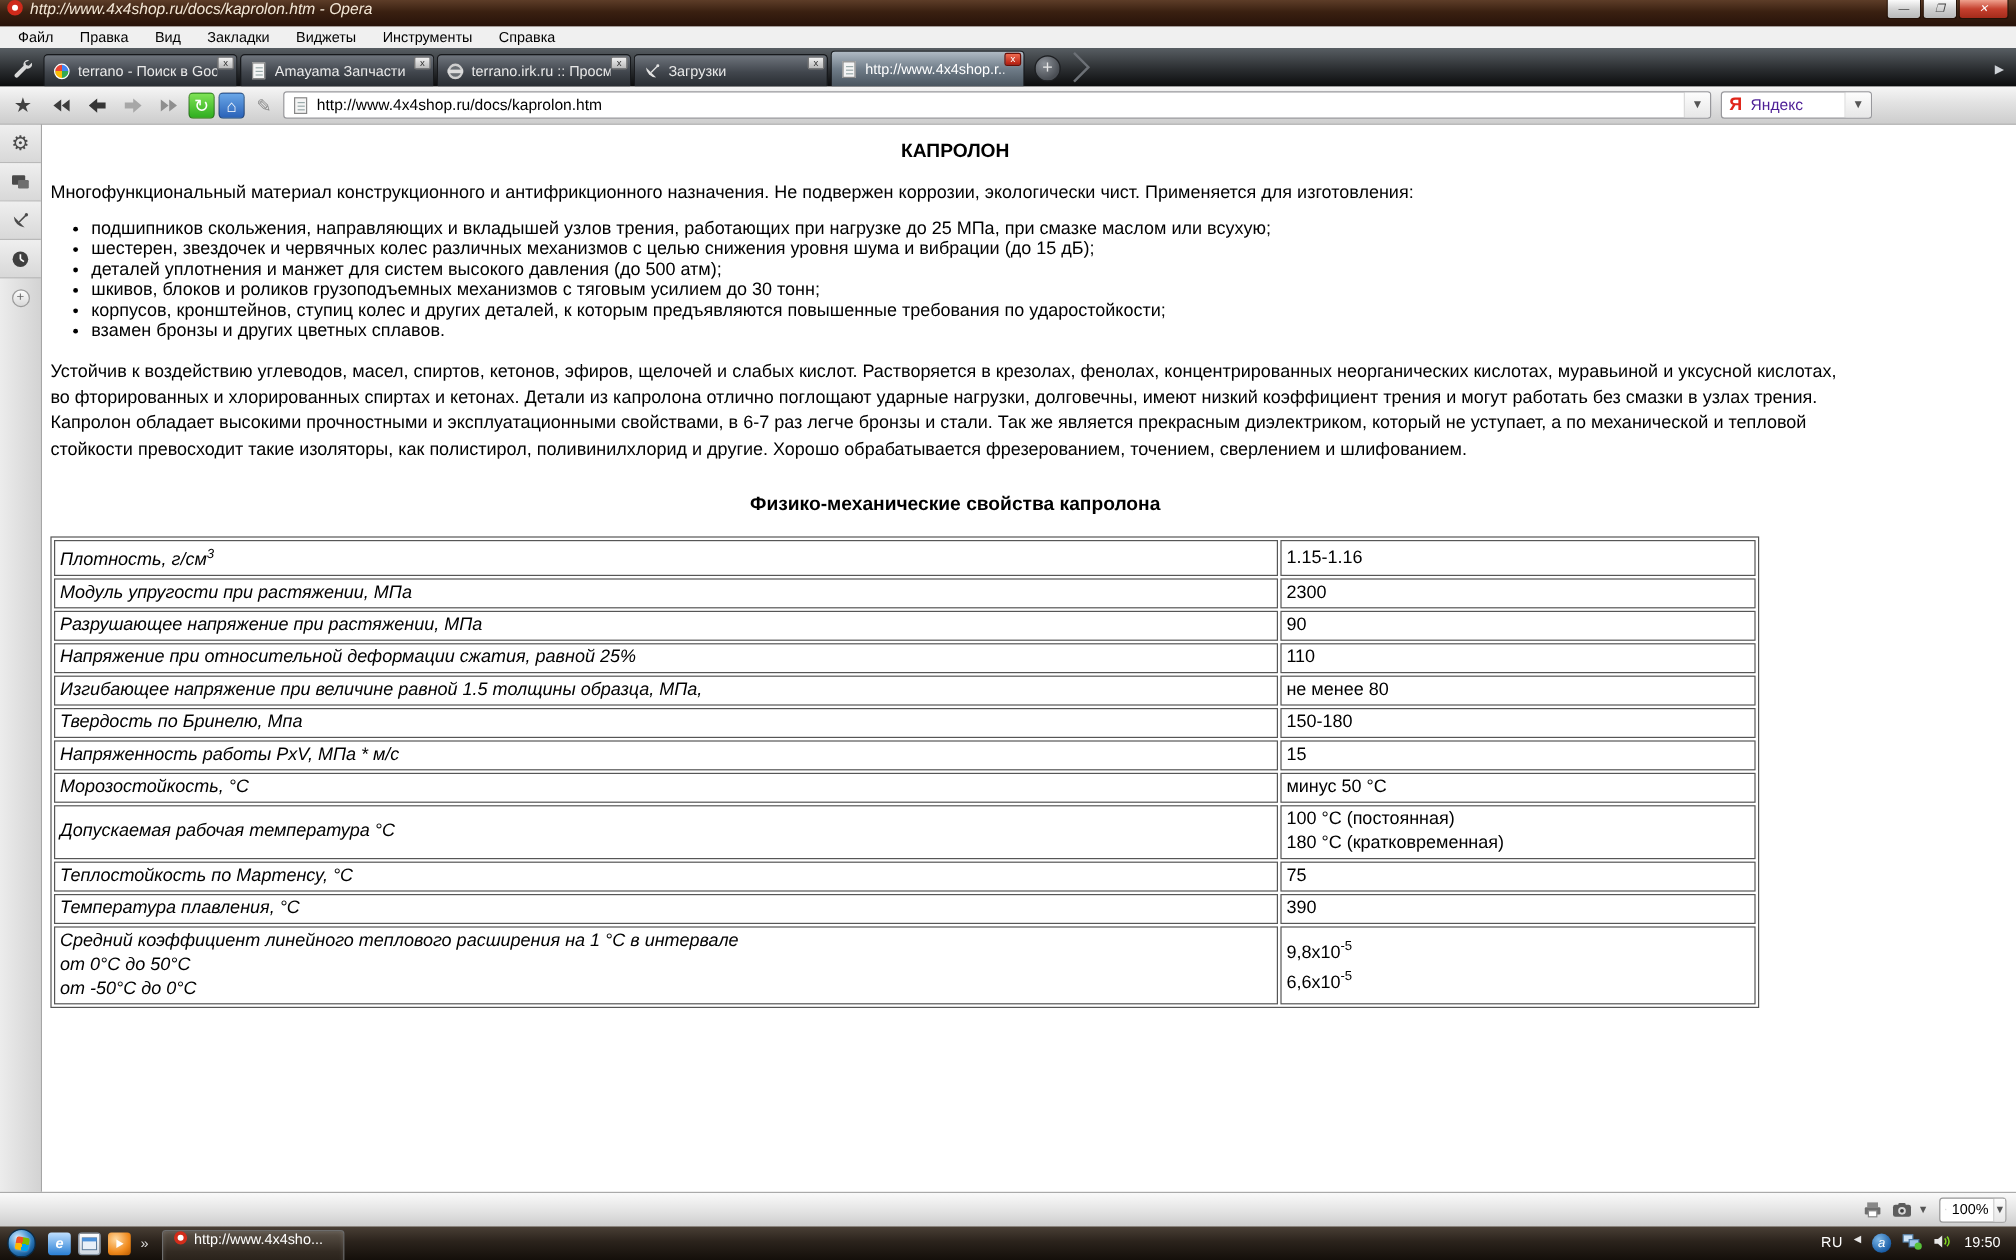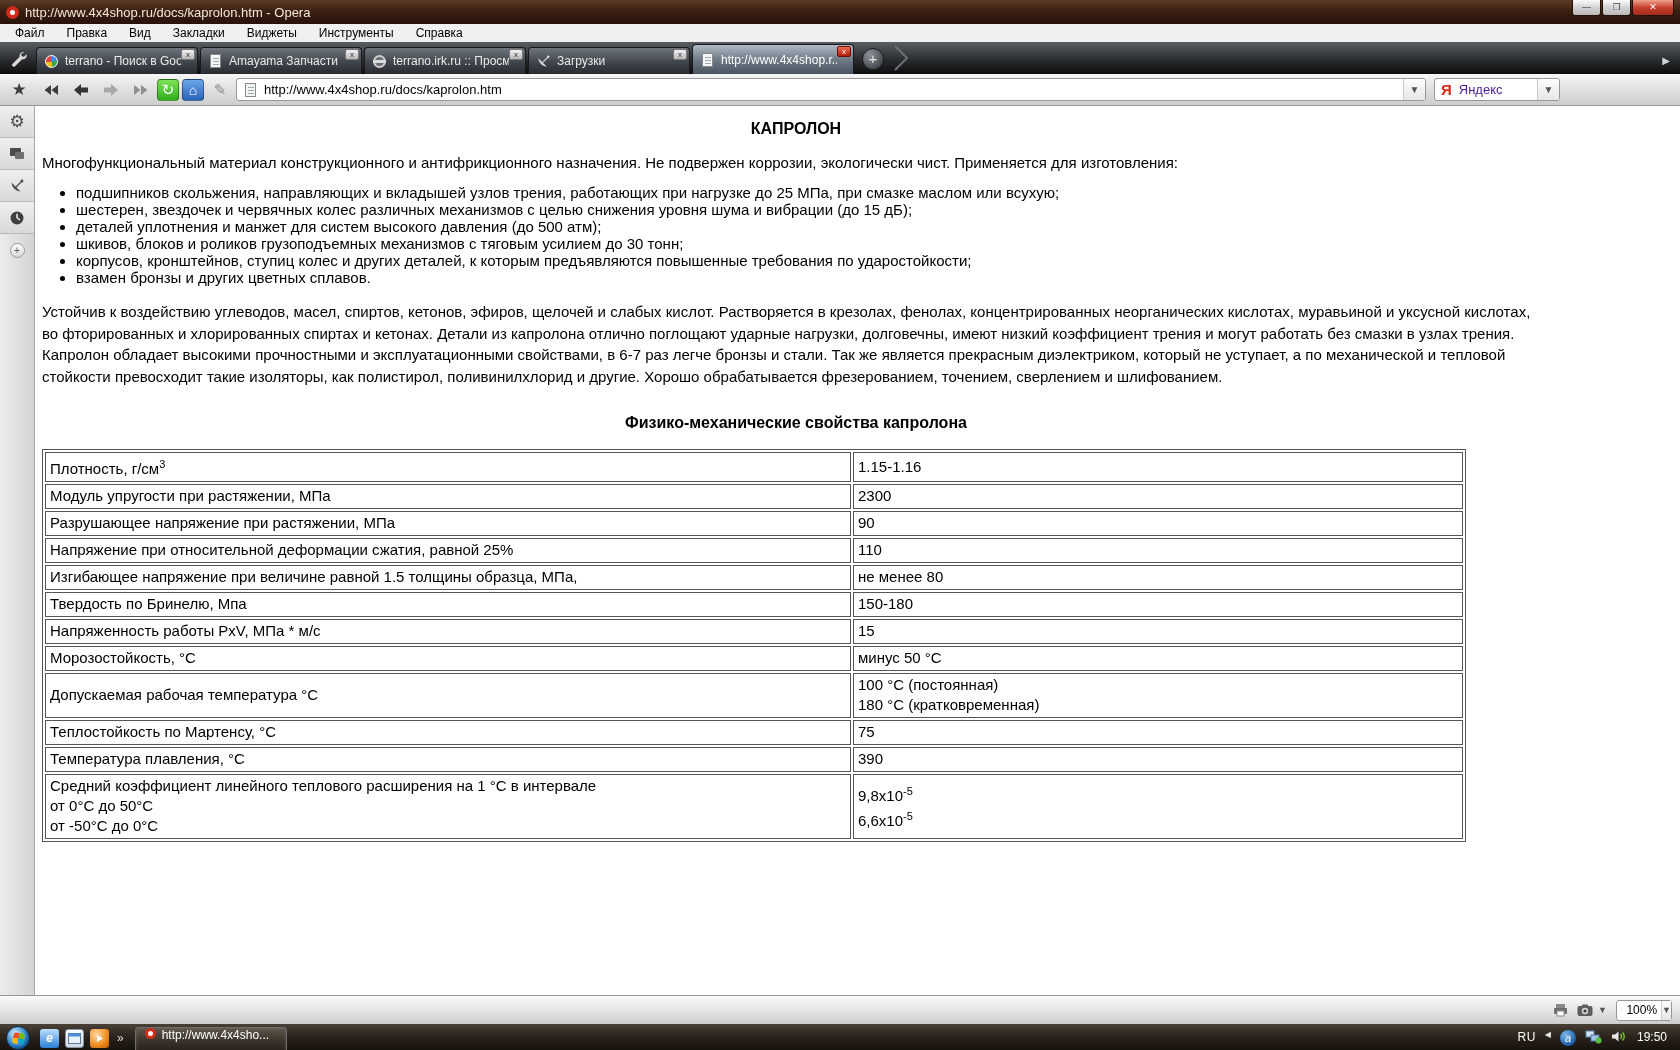--- a/index.html
+++ b/index.html
@@ -1,21 +1,21 @@
 <!DOCTYPE html>
 <html><head>
 <meta charset="utf-8">
 <style>
   * { margin:0; padding:0; box-sizing:border-box; }
   html,body { width:1680px; height:1050px; overflow:hidden; }
   body { font-family:"Liberation Sans", sans-serif; background:#fff; color:#000; }
 
   
   .titlebar { height:22px; background:linear-gradient(180deg,#5d3d28 0%,#3a2011 45%,#27120a 100%);
-    display:flex; align-items:center; padding:12px 6px; color:#f3e7d6; font-size:13px; position:relative; }
+    display:flex; padding:0 6px; color:#f3e7d6; font-size:13px; position:relative;font-style:italic; }
   .opera-logo { width:13px; height:13px; border-radius:50%; border:4px solid #cf2a1b;
     background:#fff; margin-right:6px; flex:none; }
   .win-controls { position:absolute; right:6px; top:0; display:flex; gap:1px; }
   .win-btn { width:29px; height:16px; border:1px solid #241208; border-top:none; border-radius:0 0 3px 3px;
     background:linear-gradient(#fbfbfb,#d2d2d2 50%,#b9b9b9); color:#444; font-size:9px; line-height:14px; text-align:center; }
   .win-btn.close { width:42px; background:linear-gradient(#efa18e,#c5402e 50%,#a52b1b); color:#fff; }
 
   
   .menubar { height:18px; background:#f0f0f0; display:flex; align-items:center; font-size:12px; padding-left:4px; }
   .menu-item { padding:0 11px; line-height:18px; }
@@ -79,21 +79,21 @@
   .notes-glyph::after { content:""; position:absolute; left:5px; top:4px; width:9px; height:7px; background:#6e6e6e; border-radius:1px; }
 
   .content { flex:1; background:#fff; padding:9px 10px 0 7px; font-size:15px; overflow:hidden; }
   .page-title { text-align:center; font-weight:bold; font-size:16px; margin:5px 0 16px; width:1508px; }
   .intro { width:1508px; margin-bottom:13px; }
   .content ul { margin:13px 0 12px 34px; line-height:17px; width:1470px; }
   .para { width:1508px; line-height:21.5px; margin:15px 0 0; }
   .table-title { text-align:center; font-weight:bold; font-size:16px; width:1508px; margin:27px 0 17px; }
   table.props { border-collapse:separate; border-spacing:2px; border:1px solid #565656; width:1424px; background:#fff; }
   table.props td { border:1px solid #565656; padding:1px 4px 2px; vertical-align:middle; font-size:15px; }
-  td.prop { width:806px; }
+  td.prop { width:1020px;font-style:italic; }
   .cell-line { line-height:20px; }
   sup { font-size:11px; }
 
   
   .statusbar { height:29px; background:linear-gradient(#fafafa,#e3e3e3 55%,#cdcdcd); border-top:1px solid #969696;
     display:flex; align-items:center; justify-content:flex-end; gap:9px; padding:0 8px; }
   .status-icon { display:flex; align-items:center; color:#555; }
   .zoom-box { width:56px; height:21px; background:#fff; border:1px solid #979797; border-radius:3px;
     display:flex; align-items:center; font-size:12px; padding-left:4px; gap:4px; }
   .zoom-val { flex:1; }

